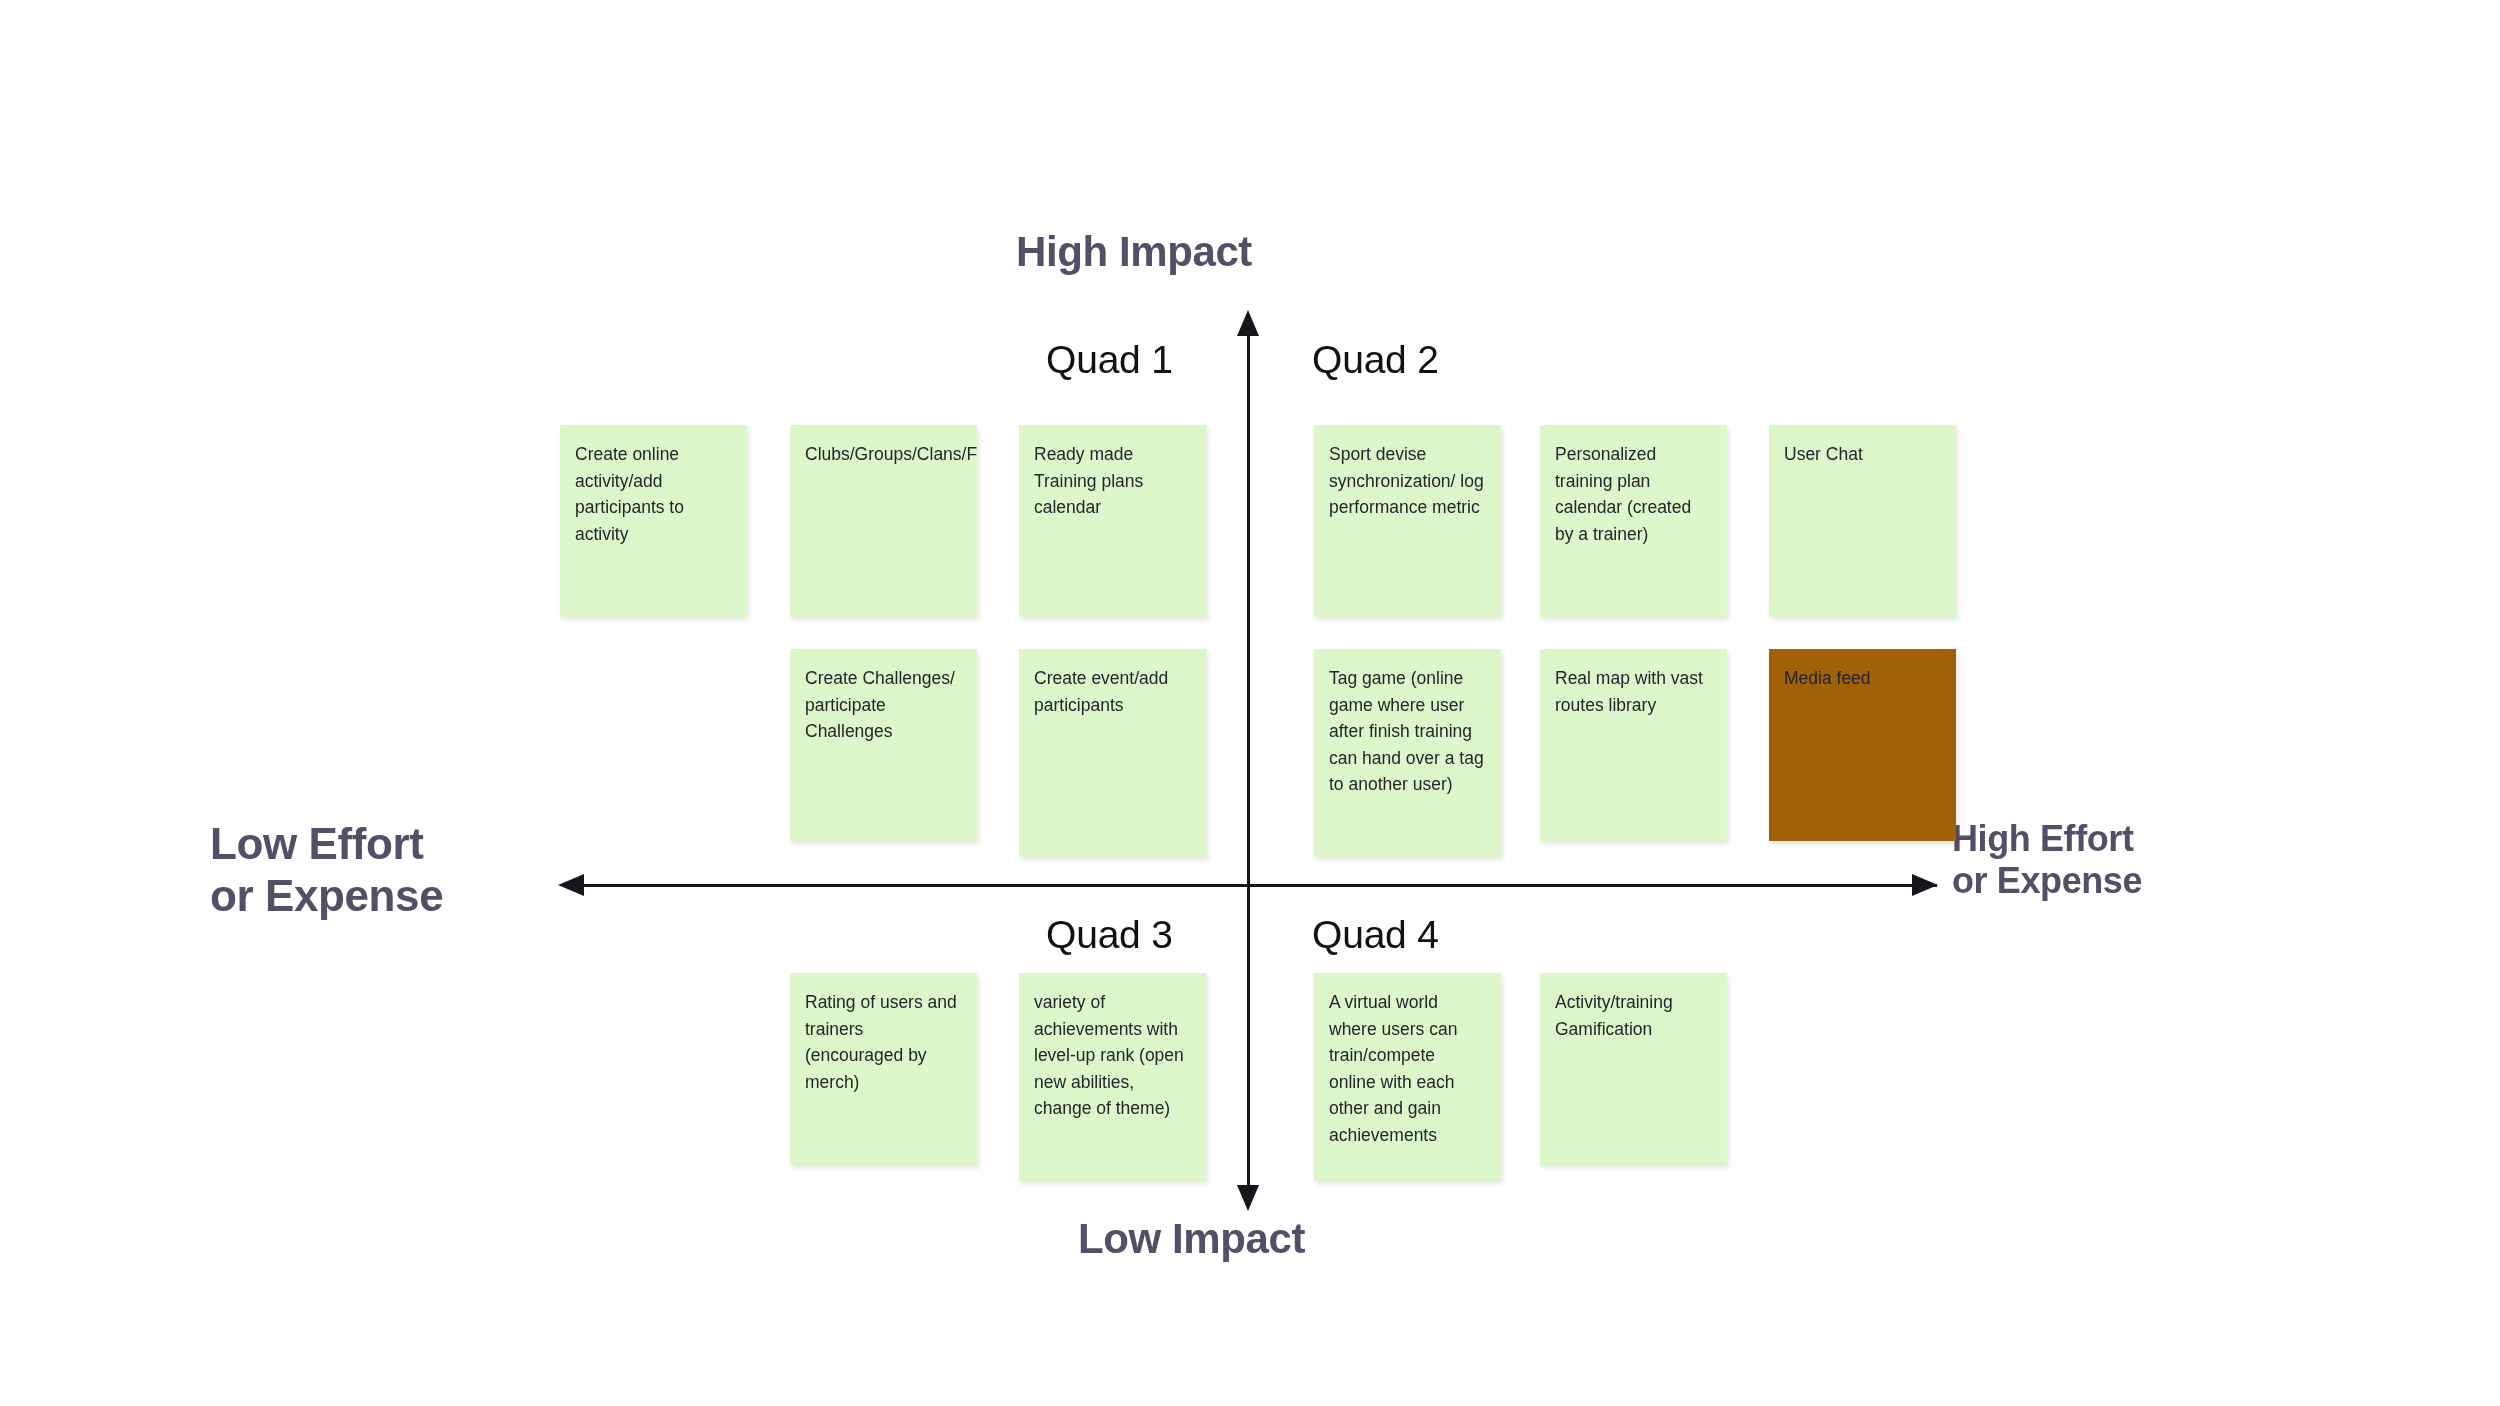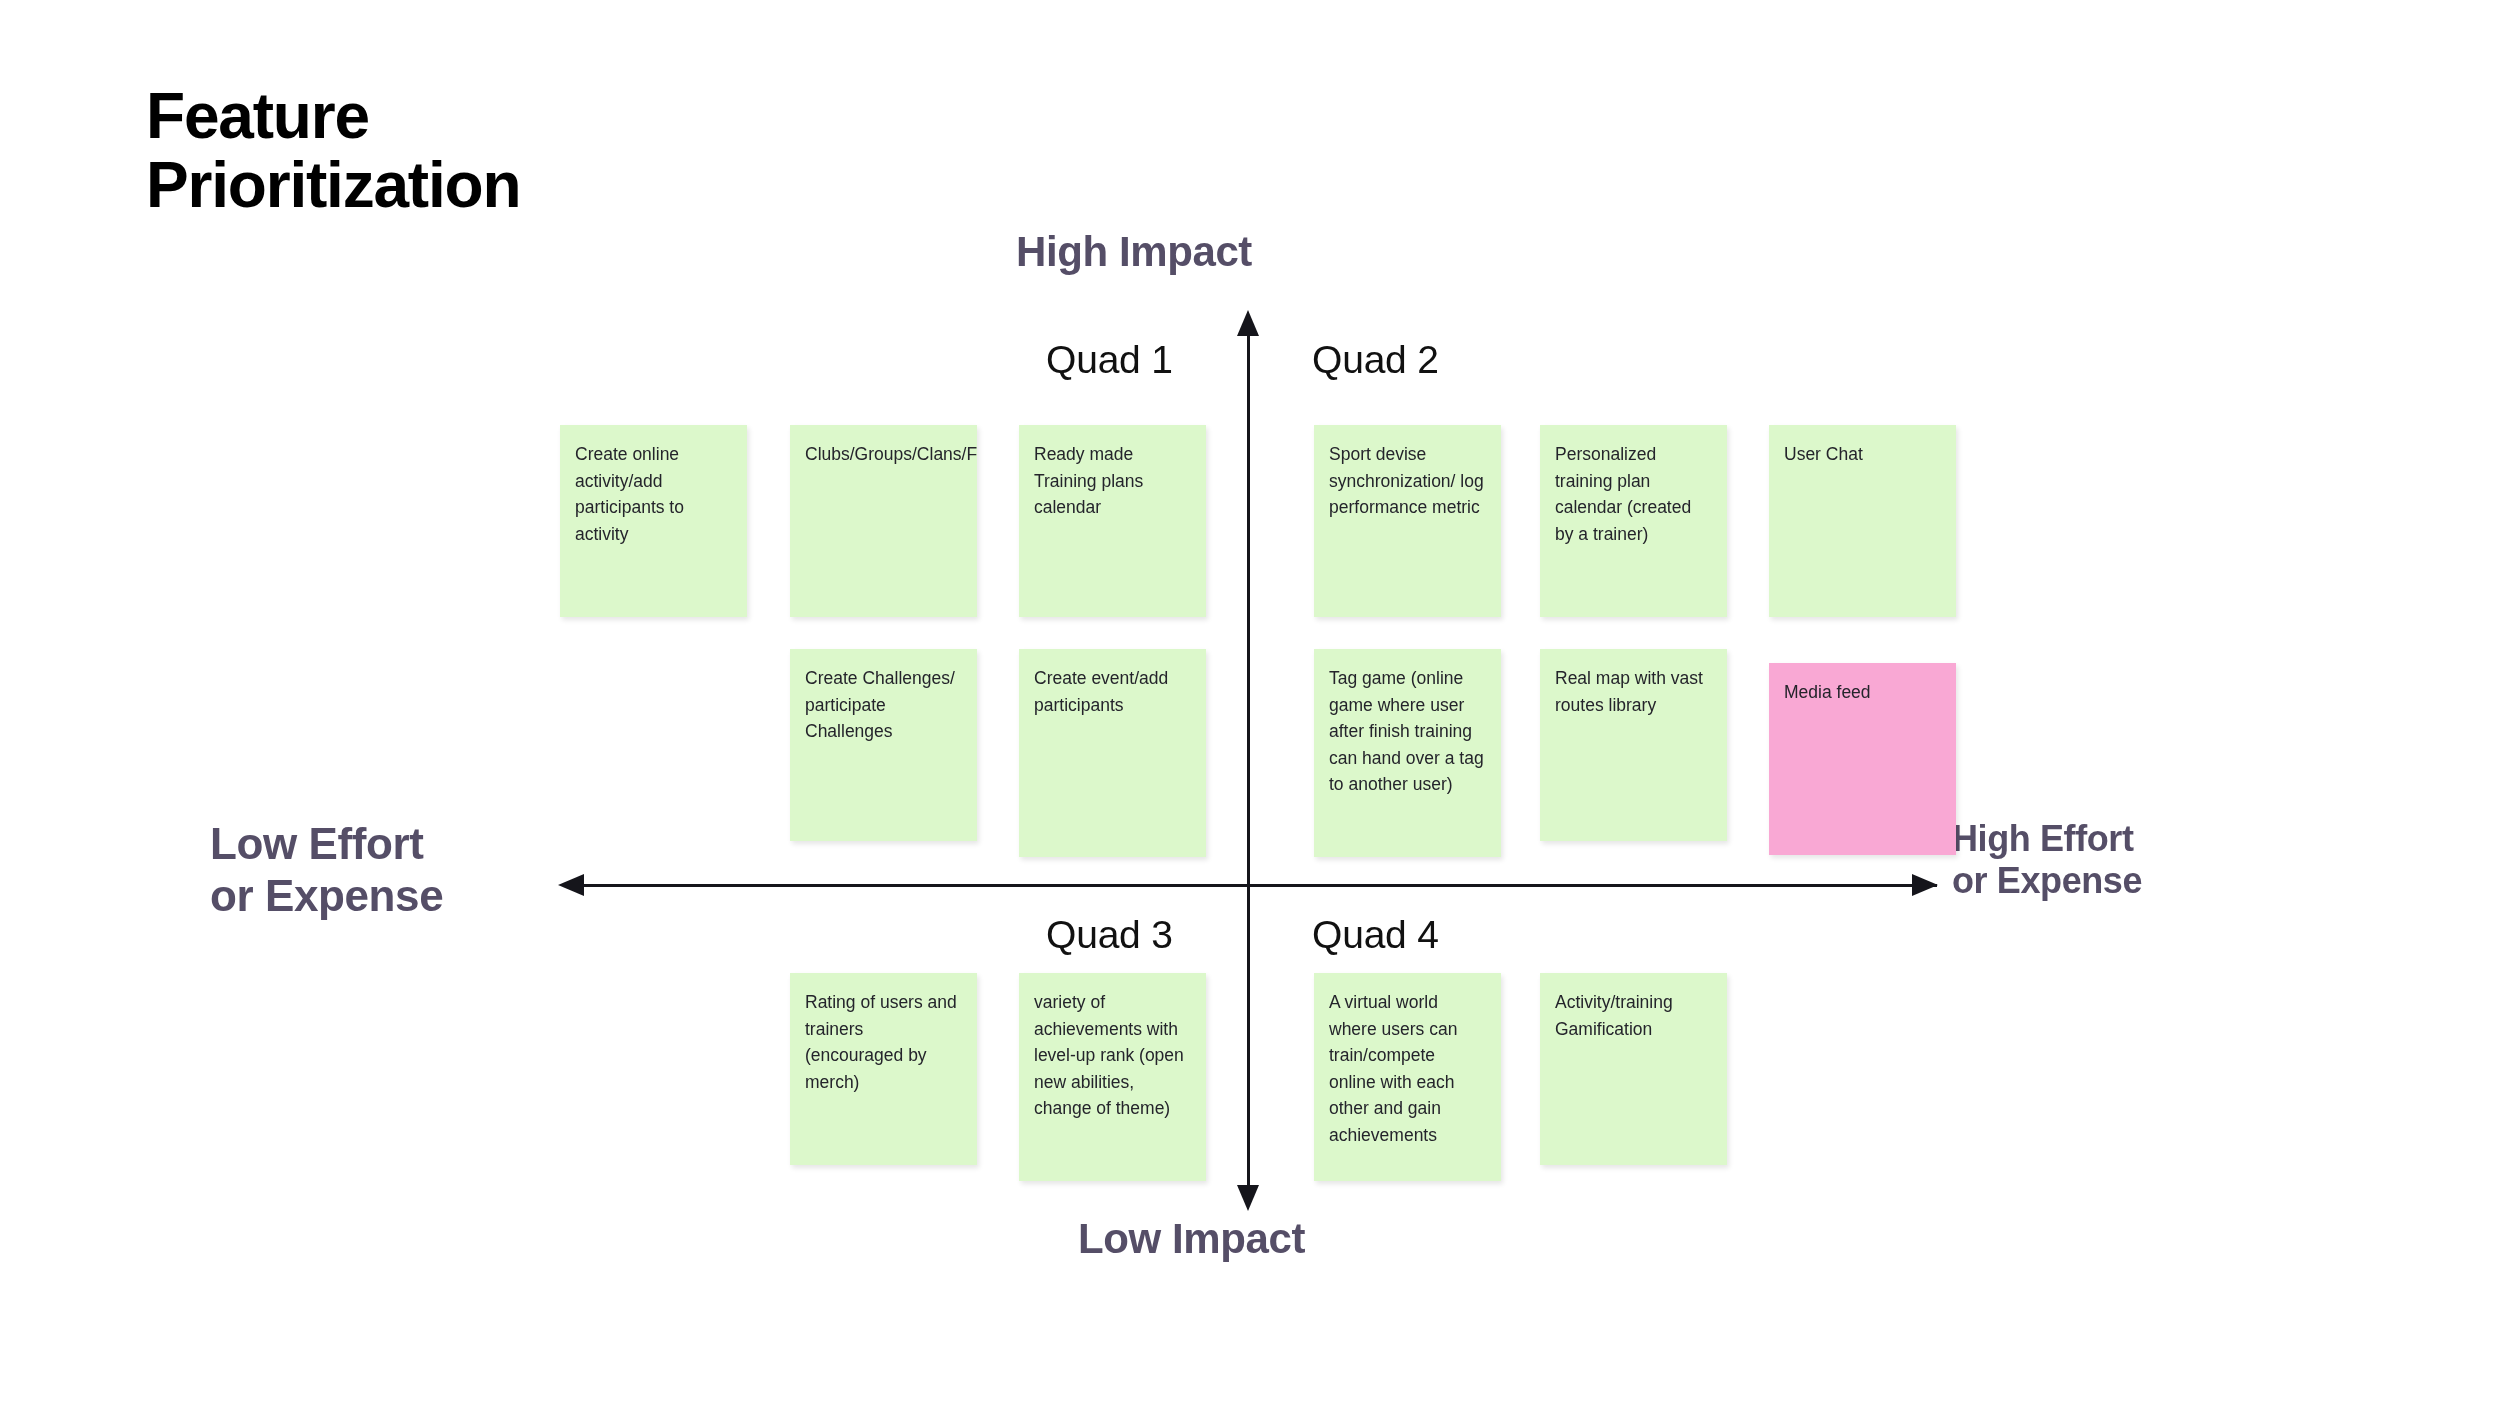--- a/index.html
+++ b/index.html
@@ -132,22 +132,20 @@
     line-height: 1.52;
     color: #24242b;
     overflow: hidden;
   }
 </style>
 </head>
 <body>
 
 <div id="canvas">
 
-  <div id="page-title">Feature
-Prioritization</div>
 
   <div class="axis-line-v"></div>
   <div class="axis-line-h"></div>
   <div class="arrow arrow-up"></div>
   <div class="arrow arrow-down"></div>
   <div class="arrow arrow-left"></div>
   <div class="arrow arrow-right"></div>
 
   <div class="axis-label" id="axis-label-top">High Impact</div>
   <div class="axis-label" id="axis-label-bottom">Low Impact</div>
@@ -165,20 +163,20 @@
       <div class="card" style="left: 560px; top: 425px; height: 192px; background: rgb(220, 248, 203); color: rgb(36, 36, 43);">Create online activity/add participants to activity</div>
       <div class="card" style="left: 790px; top: 425px; height: 192px; background: rgb(220, 248, 203); color: rgb(36, 36, 43);">Clubs/Groups/Clans/Friends</div>
       <div class="card" style="left: 1019px; top: 425px; height: 192px; background: rgb(220, 248, 203); color: rgb(36, 36, 43);">Ready made Training plans calendar</div>
       <div class="card" style="left: 1314px; top: 425px; height: 192px; background: rgb(220, 248, 203); color: rgb(36, 36, 43);">Sport devise synchronization/ log performance metric</div>
       <div class="card" style="left: 1540px; top: 425px; height: 192px; background: rgb(220, 248, 203); color: rgb(36, 36, 43);">Personalized training plan calendar (created by a trainer)</div>
       <div class="card" style="left: 1769px; top: 425px; height: 192px; background: rgb(220, 248, 203); color: rgb(36, 36, 43);">User Chat</div>
       <div class="card" style="left: 790px; top: 649px; height: 192px; background: rgb(220, 248, 203); color: rgb(36, 36, 43);">Create Challenges/ participate Challenges</div>
       <div class="card" style="left: 1019px; top: 649px; height: 208px; background: rgb(220, 248, 203); color: rgb(36, 36, 43);">Create event/add participants</div>
       <div class="card" style="left: 1314px; top: 649px; height: 208px; background: rgb(220, 248, 203); color: rgb(36, 36, 43);">Tag game (online game where user after finish training can hand over a tag to another user)</div>
       <div class="card" style="left: 1540px; top: 649px; height: 192px; background: rgb(220, 248, 203); color: rgb(36, 36, 43);">Real map with vast routes library</div>
-      <div class="card" style="left: 1769px; top: 649px; height: 192px; background: #f9a8d4; color: rgb(36, 36, 43); margin-top: 14px;">Media feed</div>
+      <div class="card" style="left: 1769px; top: 649px; height: 192px; background: #a16207; color: rgb(36, 36, 43);">Media feed</div>
       <div class="card" style="left: 790px; top: 973px; height: 192px; background: rgb(220, 248, 203); color: rgb(36, 36, 43);">Rating of users and trainers (encouraged by merch)</div>
       <div class="card" style="left: 1019px; top: 973px; height: 208px; background: rgb(220, 248, 203); color: rgb(36, 36, 43);">variety of achievements with level-up rank (open new abilities, change of theme)</div>
       <div class="card" style="left: 1314px; top: 973px; height: 208px; background: rgb(220, 248, 203); color: rgb(36, 36, 43);">A virtual world where users can train/compete online with each other and gain achievements</div>
       <div class="card" style="left: 1540px; top: 973px; height: 192px; background: rgb(220, 248, 203); color: rgb(36, 36, 43);">Activity/training Gamification</div>
     </div>
 
 </div>
 
 </body></html>

